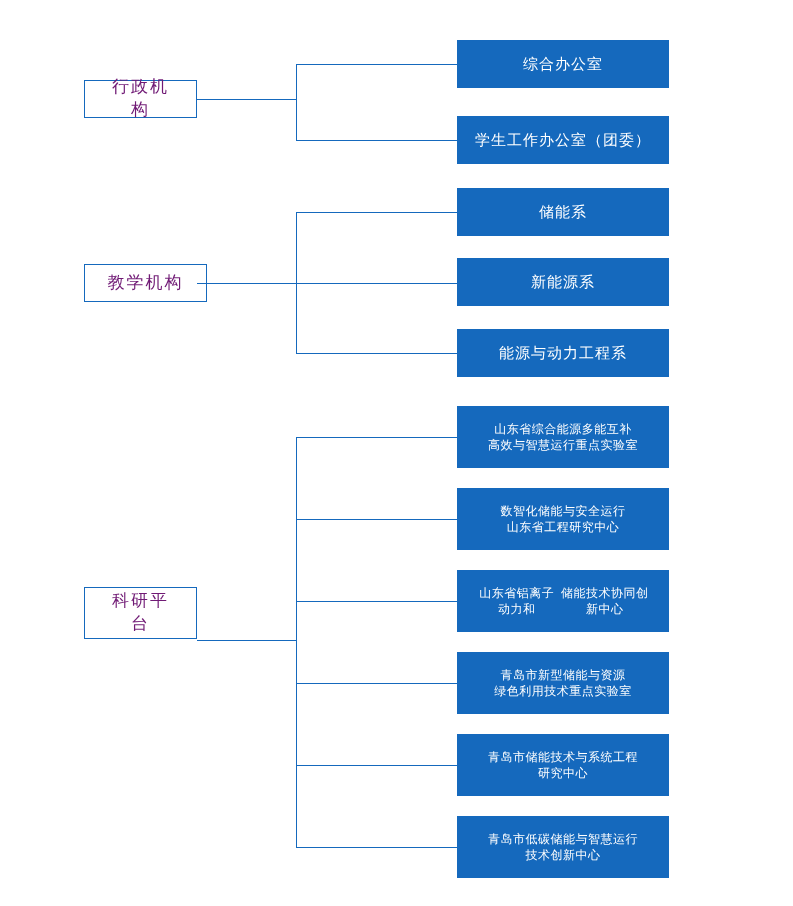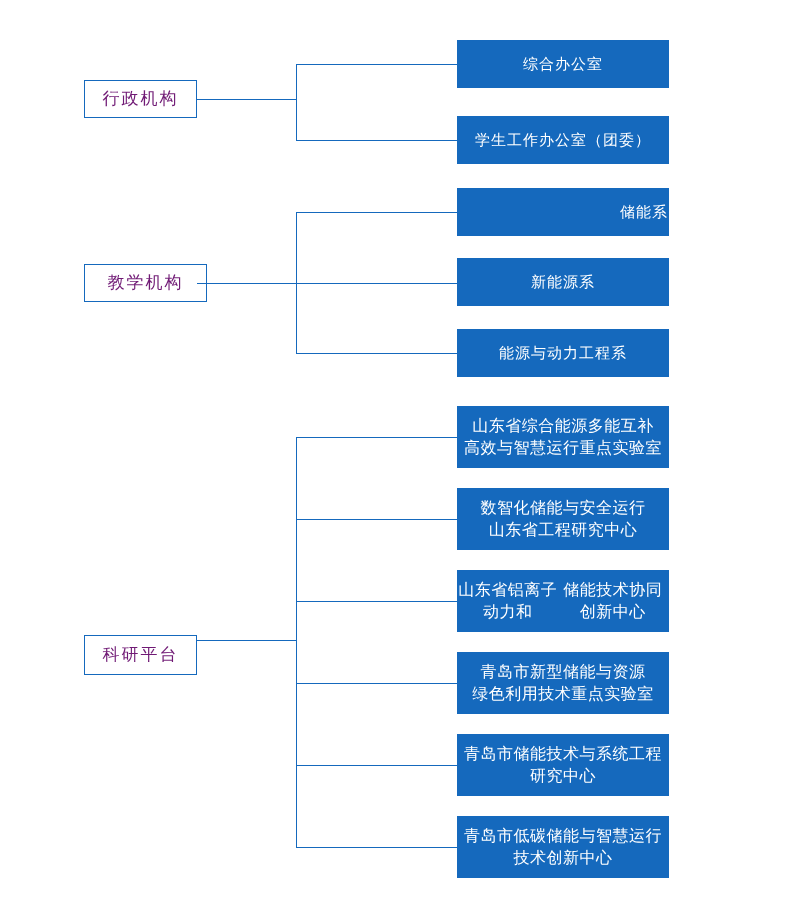--- a/index.html
+++ b/index.html
@@ -22,35 +22,35 @@
   .node {
     position: absolute;
     box-sizing: border-box;
     background: #1569bd;
     color: #ffffff;
     display: flex;
     align-items: center;
     justify-content: center;
     text-align: center;
     line-height: 1.35;
-    padding: 2px 1px;
+    padding: 2px 18px;
     letter-spacing: 1px;
   }
   .node.parent {
     background: #ffffff;
     color: #701a75;
     border: 1px solid #1569bd;
     font-size: 17px;
     letter-spacing: 2px;
   }
   .node.child {
     font-size: 15px;
   }
   .node.child.small {
-    font-size: 16px;
+    font-size: 12px;
     letter-spacing: 0.5px;
   }
   .connector {
     position: absolute;
     background: #1569bd;
   }
   .connector.h {
     height: 1px;
   }
   .connector.v {
@@ -81,31 +81,31 @@
   <div class="node parent" style="left:84px; top:264px; width:123px; height:38px;">
     <span>教学机构</span>
   </div>
 
   <div class="connector h" style="left:197px; top:283px; width:99px; height:1px;"></div>
   <div class="connector v" style="left:296px; top:212px; width:1px; height:141px;"></div>
   <div class="connector h" style="left:296px; top:212px; width:161px; height:1px;"></div>
   <div class="connector h" style="left:296px; top:283px; width:161px; height:1px;"></div>
   <div class="connector h" style="left:296px; top:353px; width:161px; height:1px;"></div>
 
-  <div class="node child" style="left:457px; top:188px; width:212px; height:48px;justify-content:flex-end;">
+  <div class="node child" style="left:457px; top:188px; width:212px; height:48px;">
     <span>储能系</span>
   </div>
   <div class="node child" style="left:457px; top:258px; width:212px; height:48px;">
     <span>新能源系</span>
   </div>
   <div class="node child" style="left:457px; top:329px; width:212px; height:48px;">
     <span>能源与动力工程系</span>
   </div>
 
-  <div class="node parent" style="left:84px; top:635px; width:113px; height:40px;">
+  <div class="node parent" style="left:84px; top:587px; width:113px; height:52px;">
     <span>科研平台</span>
   </div>
 
   <div class="connector h" style="left:197px; top:640px; width:99px; height:1px;"></div>
   <div class="connector v" style="left:296px; top:437px; width:1px; height:410px;"></div>
   <div class="connector h" style="left:296px; top:437px; width:161px; height:1px;"></div>
   <div class="connector h" style="left:296px; top:519px; width:161px; height:1px;"></div>
   <div class="connector h" style="left:296px; top:601px; width:161px; height:1px;"></div>
   <div class="connector h" style="left:296px; top:683px; width:161px; height:1px;"></div>
   <div class="connector h" style="left:296px; top:765px; width:161px; height:1px;"></div>

